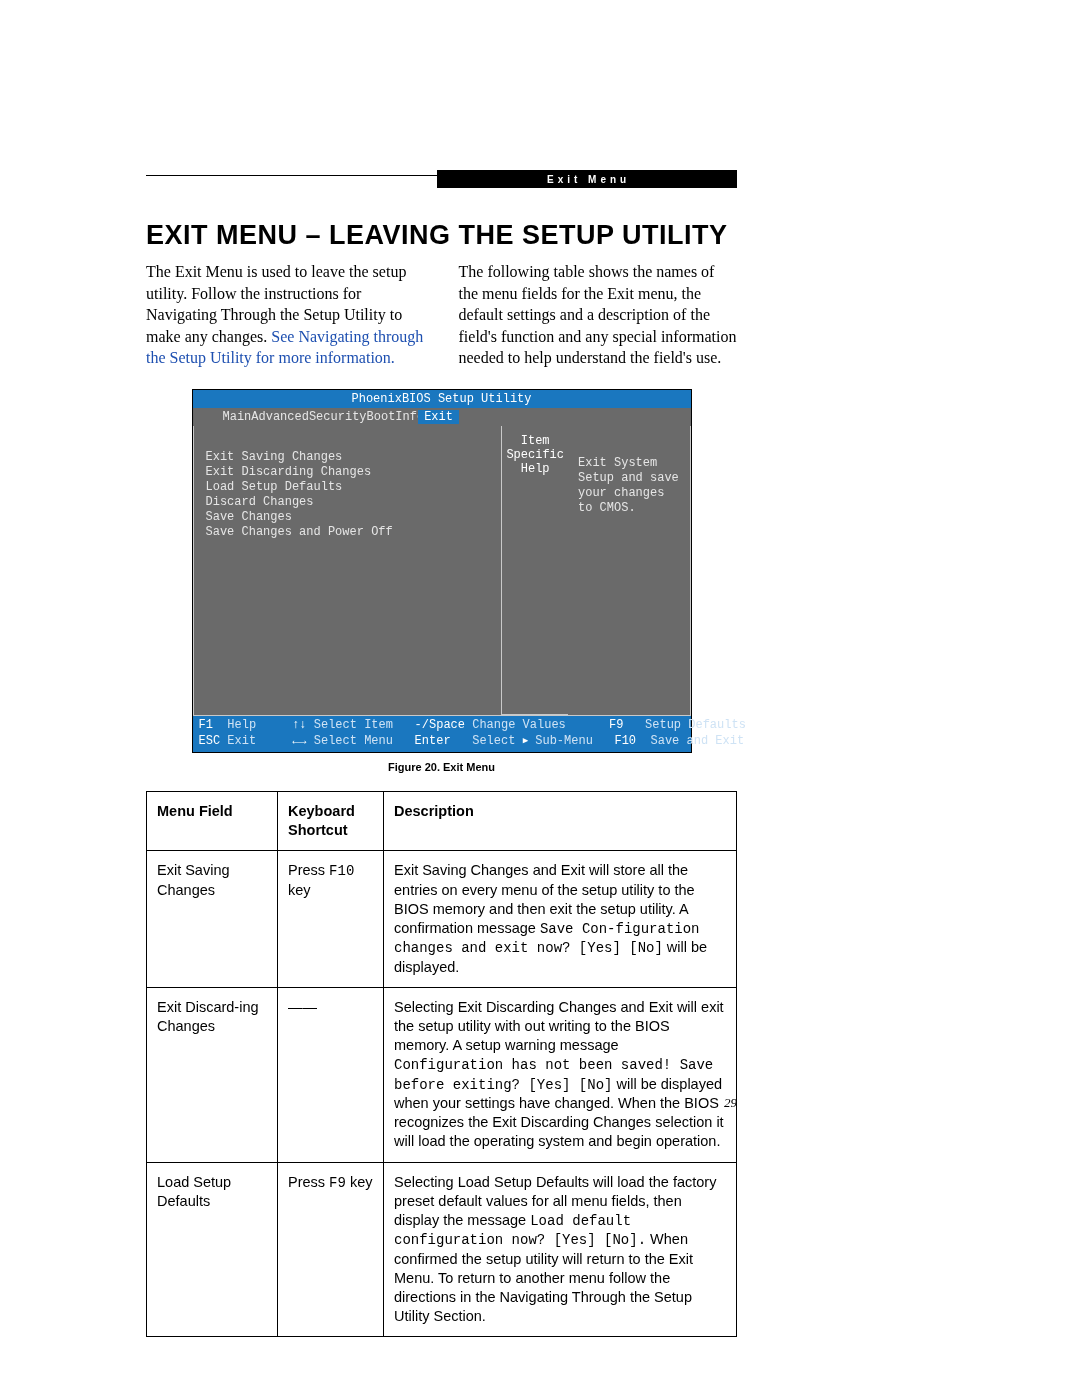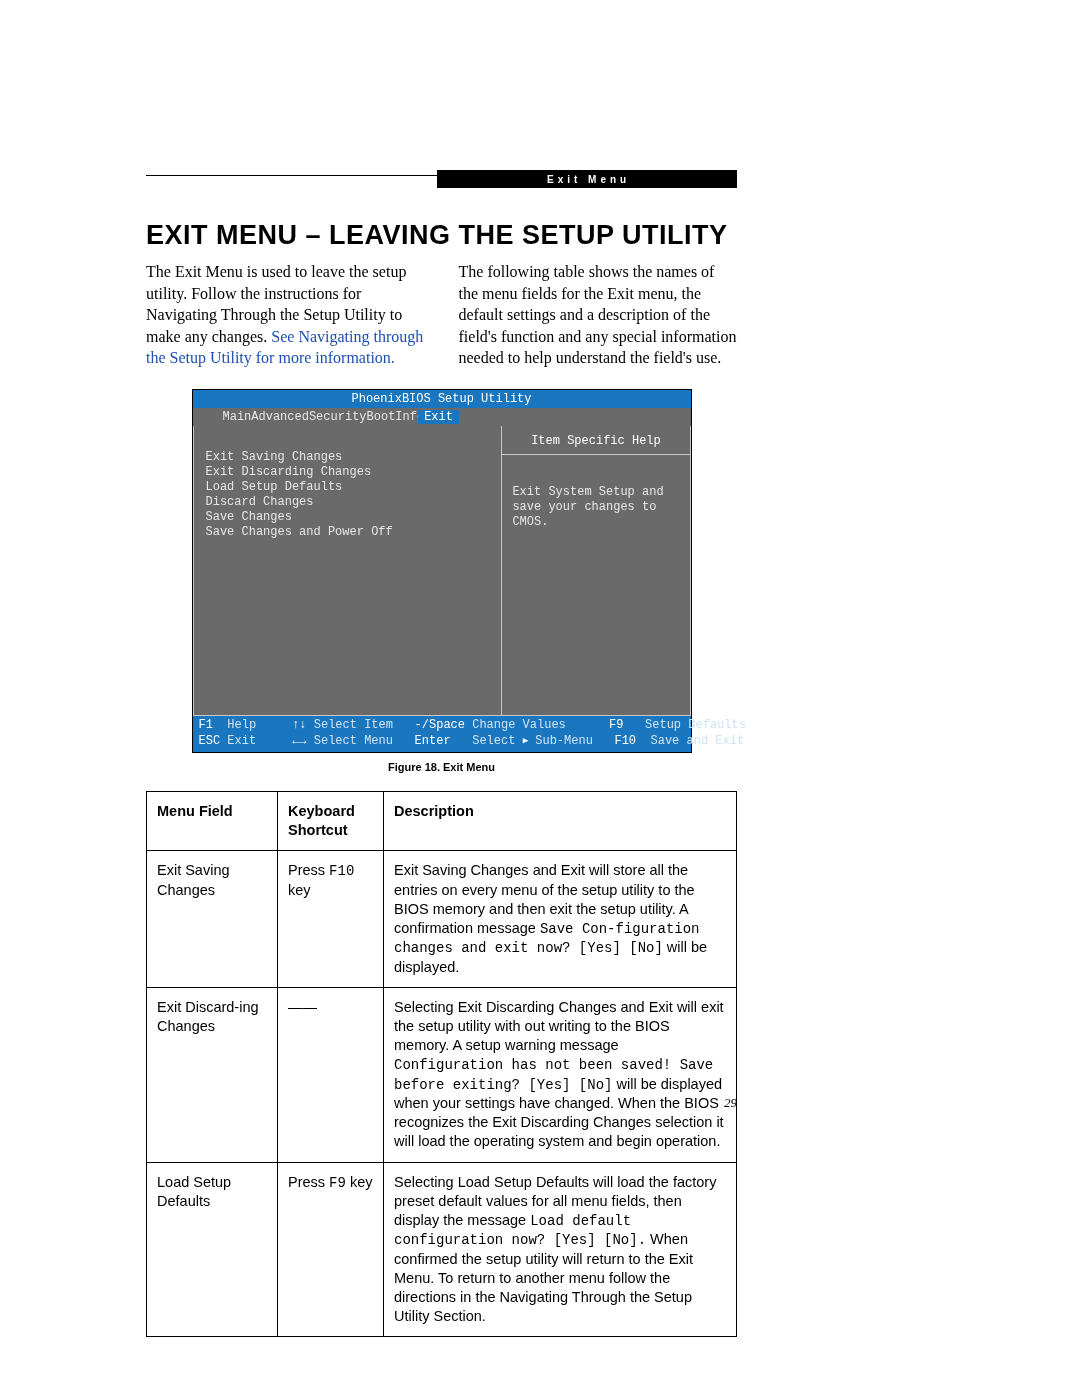--- a/index.html
+++ b/index.html
@@ -90,21 +90,21 @@
     color: #e6e6e6;
     line-height: 1.25;
     white-space: pre;
   }
   .bios-right {
     flex: 0.72;
     border: 1px solid #c9c9c9;
     border-top: none;
     border-left: none;
     display: flex;
-    flex-direction: column;
+    flex-direction: row;
   }
   .bios-right-title {
     text-align: center;
     padding: 8px 4px 6px 4px;
     border-bottom: 1px solid #c9c9c9;
   }
   .bios-right-body {
     padding: 30px 10px;
     color: #e6e6e6;
     line-height: 1.25;
@@ -194,21 +194,21 @@
         <div class="bios-right">
           <div class="bios-right-title">Item Specific Help</div>
           <div class="bios-right-body">Exit System Setup and save your changes to CMOS.</div>
         </div>
       </div>
       <div class="bios-footer"><span class="k">F1</span>  <span class="v">Help</span>     <span class="k">↑↓</span> <span class="v">Select Item</span>   <span class="k">-/Space</span> <span class="v">Change Values</span>      <span class="k">F9</span>   <span class="v">Setup Defaults</span>
 <span class="k">ESC</span> <span class="v">Exit</span>     <span class="k">←→</span> <span class="v">Select Menu</span>   <span class="k">Enter</span>   <span class="v">Select</span> <span class="tri">▶</span> <span class="v">Sub-Menu</span>   <span class="k">F10</span>  <span class="v">Save and Exit</span></div>
     </div>
   </div>
 
-  <div class="fig-caption">Figure 18.  Exit Menu</div>
+  <div class="fig-caption">Figure 20.  Exit Menu</div>
 
 
   <table class="fields">
     <tbody>
         <tr>
       <th>Menu Field</th>
       <th>Keyboard Shortcut</th>
       <th>Description</th>
     </tr>
     <tr>

